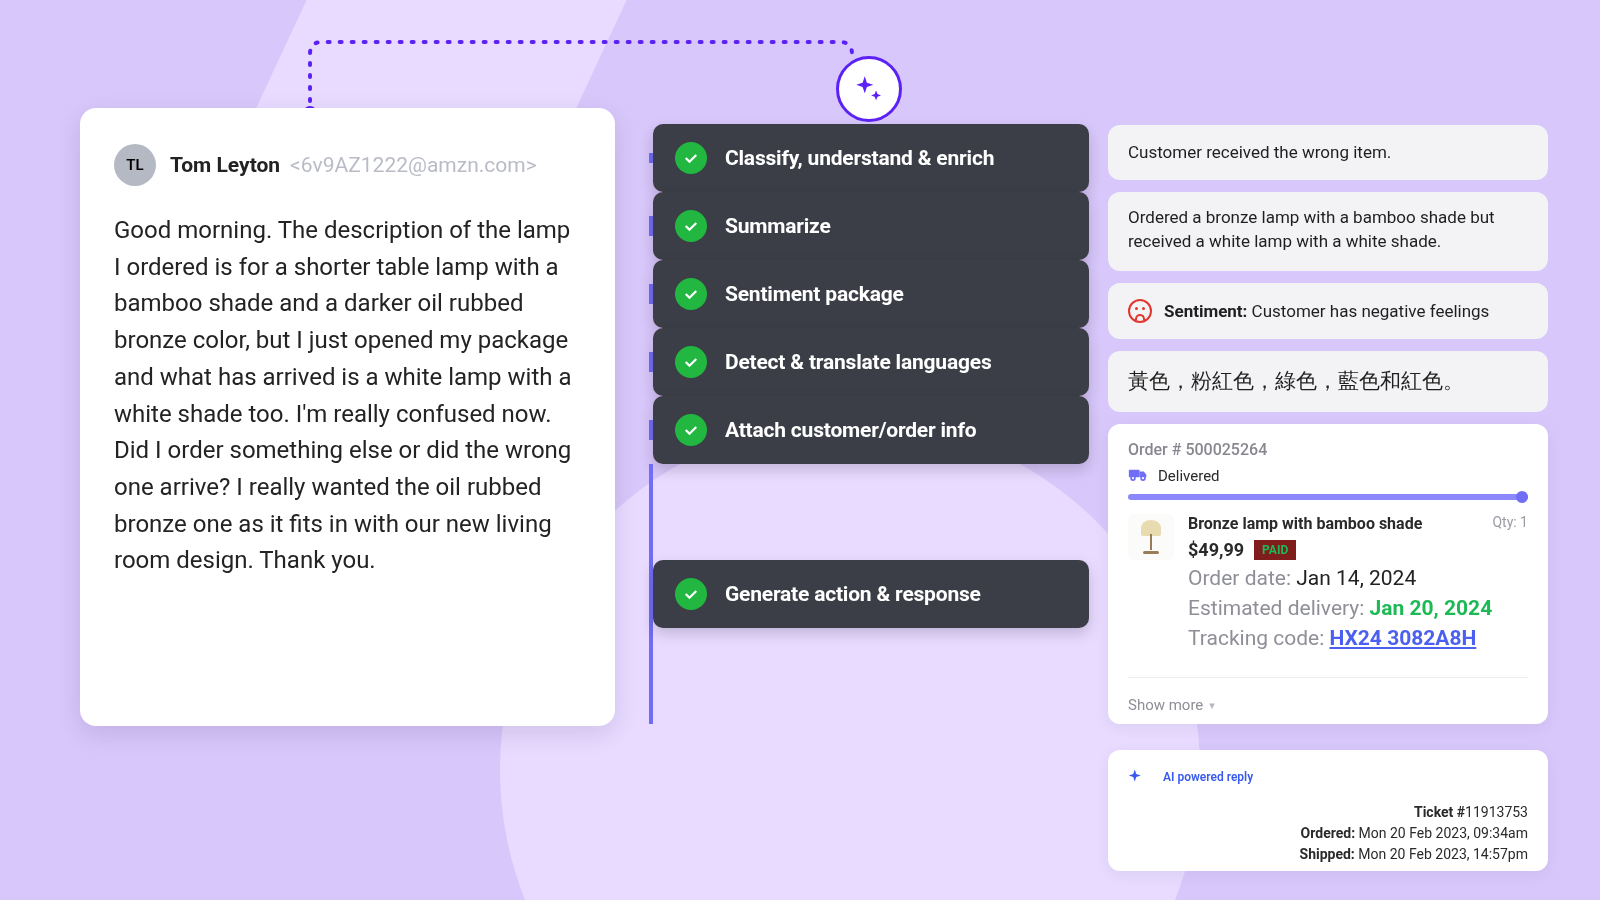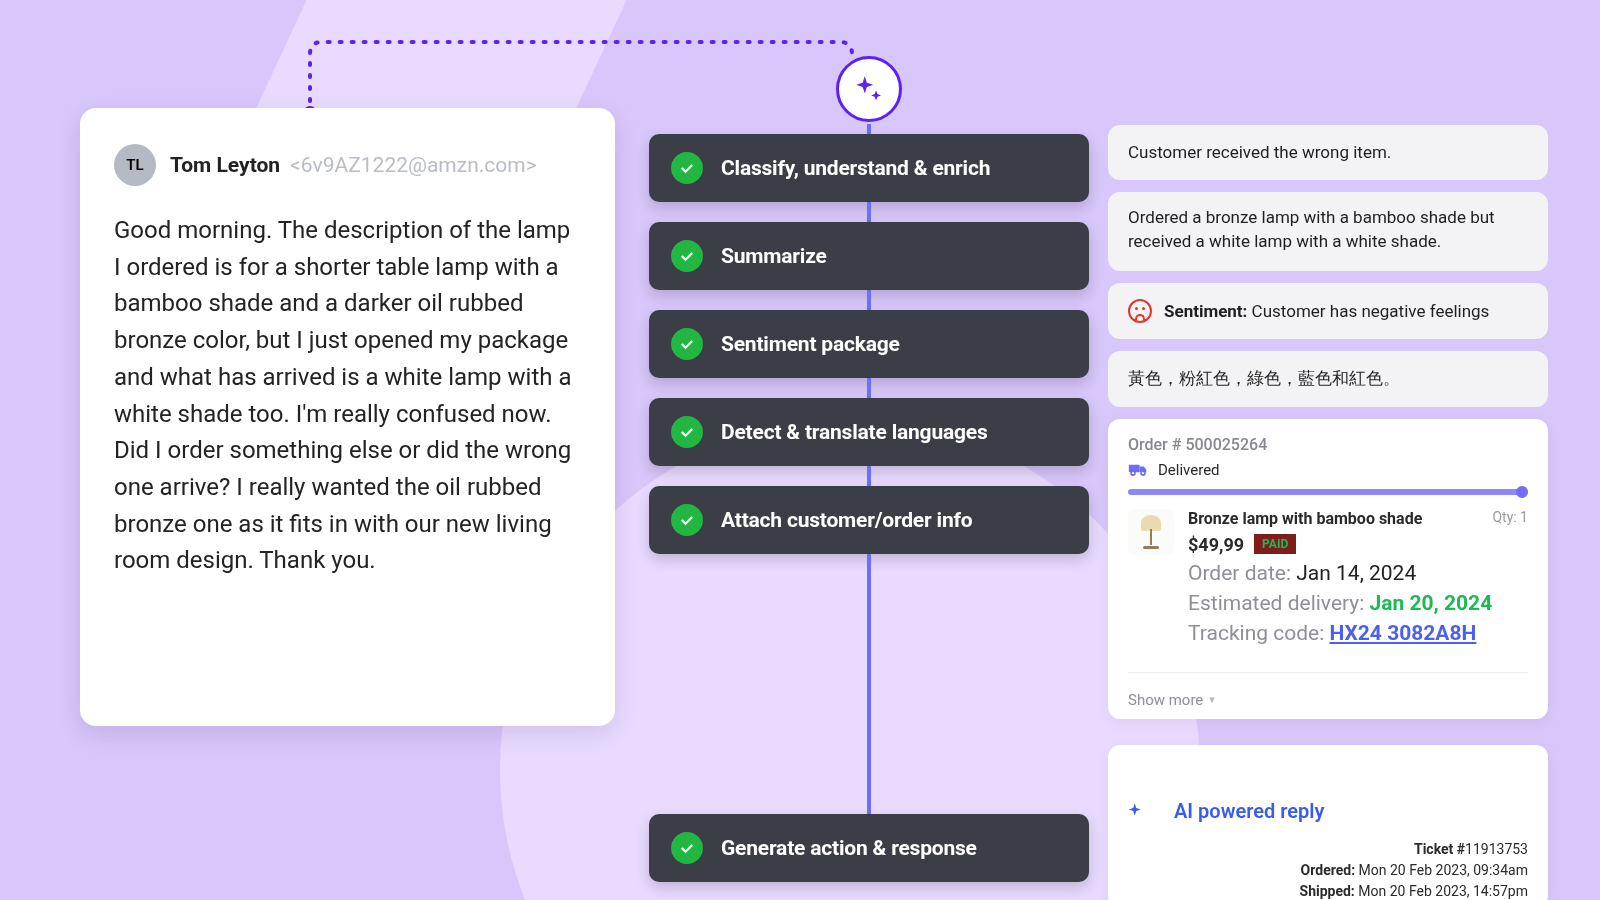--- a/index.html
+++ b/index.html
@@ -53,21 +53,21 @@
     background:#fff; display:flex; align-items:center; justify-content:center;
     margin: 0 auto 2px auto; position:relative;
   }
   .ai-hub svg { width:34px; height:34px; }
   .step {
     background:#3B3E46; color:#fff; border-radius:10px;
     display:flex; align-items:center; padding:18px 22px; gap:18px;
     box-shadow: 0 6px 14px rgba(20,10,40,0.18);
     margin-top:0;
   }
-  .step-wrap { display:flex; flex-direction:column; align-items:center;}
+  .step-wrap { display:flex; flex-direction:row; align-items:center;}
   .step-wrap .vline { width:4px; height:20px; background:#706DF7; }
   .step-wrap.last-gen .vline { height:260px; }
   .check {
     width:32px; height:32px; border-radius:50%; background:#22B741;
     display:flex; align-items:center; justify-content:center; flex-shrink:0;
   }
   .check svg { width:18px; height:18px; }
   .step-label { font-size:21px; font-weight:700; letter-spacing:-0.2px;}
   .step.full { width:100%;}
 
@@ -85,21 +85,21 @@
   }
   .frown::before, .frown::after {
     content:""; position:absolute; width:3px; height:3px; background:#E2372F; border-radius:50%; top:6px;
   }
   .frown::before { left:5px;} .frown::after { right:5px;}
   .frown .mouth {
     position:absolute; left:5px; right:5px; top:13px; height:6px;
     border:2px solid #E2372F; border-bottom:none; border-radius:8px 8px 0 0;
   }
   .sentiment-label { font-weight:700;}
-  .out-lang { font-size:17px;}
+  .out-lang { font-size:21px;}
 
   .order-card {
     background:#fff; border-radius:12px; padding:16px 20px 10px 20px;
     box-shadow: 0 4px 16px rgba(30,20,60,0.06);
     font-size:15px; color:#2a2a2a;
   }
   .order-num { color:#87888F; font-weight:500; font-size:16px; margin-bottom:6px;}
   .deliv-row { display:flex; align-items:center; gap:10px; margin-bottom:8px;}
   .truck { color:#706DF7; font-size:18px;}
   .deliv-bar { height:6px; border-radius:4px; background:#8C88FB; position:relative; margin-bottom:14px;}
@@ -126,21 +126,21 @@
   .meta-line .val { color:#222;}
   .meta-line .val-green { color:#1DB954; font-weight:700;}
   .meta-line .val-link { color:#4B5FF0; font-weight:700; text-decoration:underline;}
   .show-more { color:#8E8F97; font-size:15px; padding-top:8px; display:flex; align-items:center; gap:6px;}
   .chev { font-size:11px; color:#B6B7C0;}
 
   .reply-card {
     background:#fff; border-radius:12px; padding:18px 20px 6px 20px;
     box-shadow: 0 4px 16px rgba(30,20,60,0.06); margin-top:14px;
   }
-  .reply-title { color:#3A5BF0; font-size:20px; font-weight:600; display:flex; align-items:center; gap:28px; margin-bottom:16px;margin-top:36px;}
+  .reply-title { color:#3A5BF0; font-size:12px; font-weight:600; display:flex; align-items:center; gap:17px; margin-bottom:16px;}
   .reply-meta { text-align:right; font-size:14px; color:#2a2a2a; line-height:1.5;}
   .reply-meta b { font-weight:700;}
 </style>
 </head>
 <body>
 
 <div class="bg-shape-1"></div>
 <div class="bg-shape-2"></div>
 
 <svg class="connector" width="1600" height="900" style="position:absolute;left:0;top:0;">

